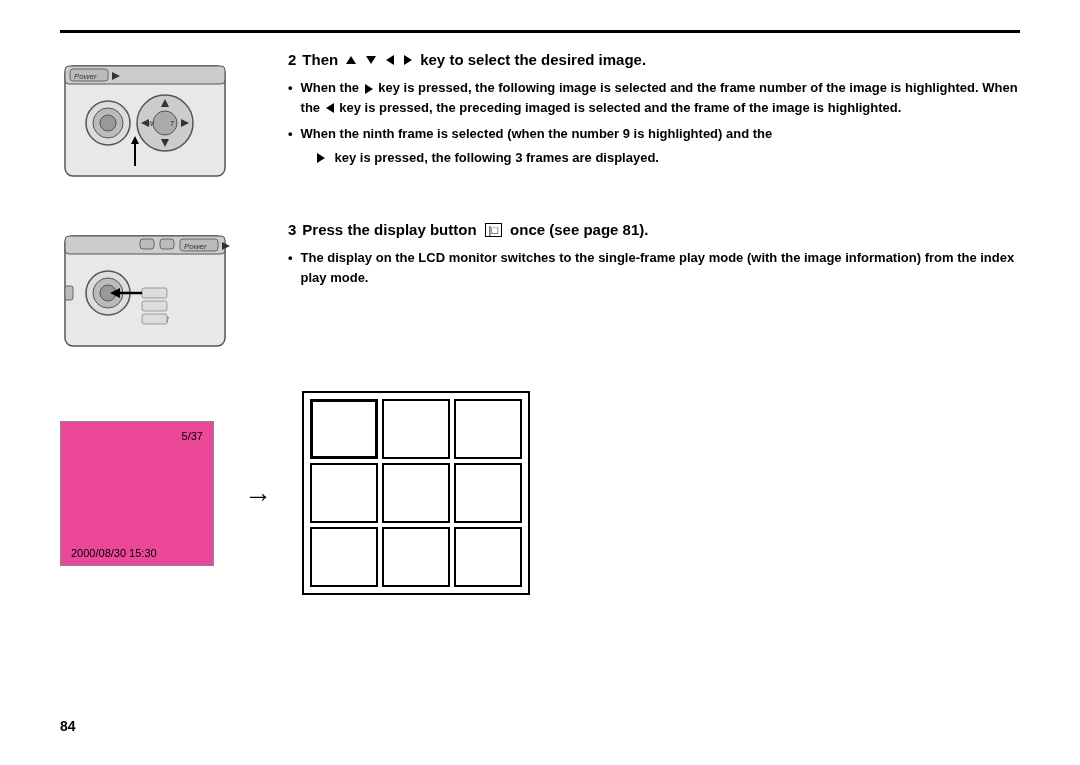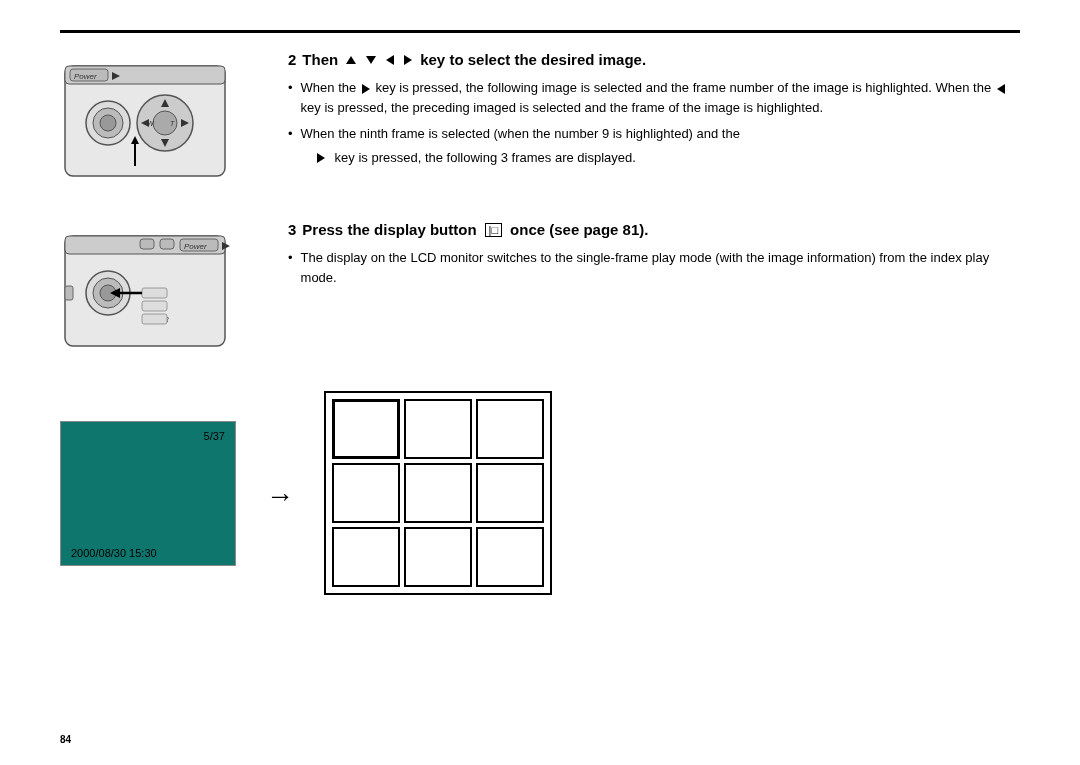--- a/index.html
+++ b/index.html
@@ -67,20 +67,21 @@
       list-style: none;
       padding: 0;
       margin: 0;
     }
 
     .bullet-list li {
       display: flex;
       align-items: flex-start;
       margin-bottom: 7px;
       line-height: 1.5;
+      font-weight: bold;
     }
 
     .bullet-list li::before {
       content: "•";
       margin-right: 8px;
       flex-shrink: 0;
       margin-top: 0px;
     }
 
     .bullet-text {
@@ -104,24 +105,24 @@
     .bottom-section {
       display: flex;
       flex-direction: row;
       align-items: center;
       margin-top: 18px;
       gap: 30px;
       margin-left: 0px;
     }
 
     .single-frame-box {
-      width: 176px;
+      width: 154px;
       height: 145px;
       border: 1.5px solid #888;
-      background: #0f766e;
+      background: #ec4899;
       display: flex;
       flex-direction: column;
       align-items: flex-end;
       padding: 6px 8px 6px 8px;
       position: relative;
     }
 
     .frame-date {
       font-size: 11px;
       position: absolute;
@@ -159,23 +160,23 @@
     }
 
     .grid-cell.selected {
       border: 3px solid #000;
       background: #fff;
     }
 
     
     .page-number {
       position: absolute;
-      bottom: 20px;
+      bottom: 31px;
       left: 60px;
-      font-size: 10px;
+      font-size: 14px;
       font-weight: bold;
     }
 
     
     .tri-right { 
       display: inline-block;
       width: 0; height: 0;
       border-top: 5px solid transparent;
       border-bottom: 5px solid transparent;
       border-left: 8px solid #000;

